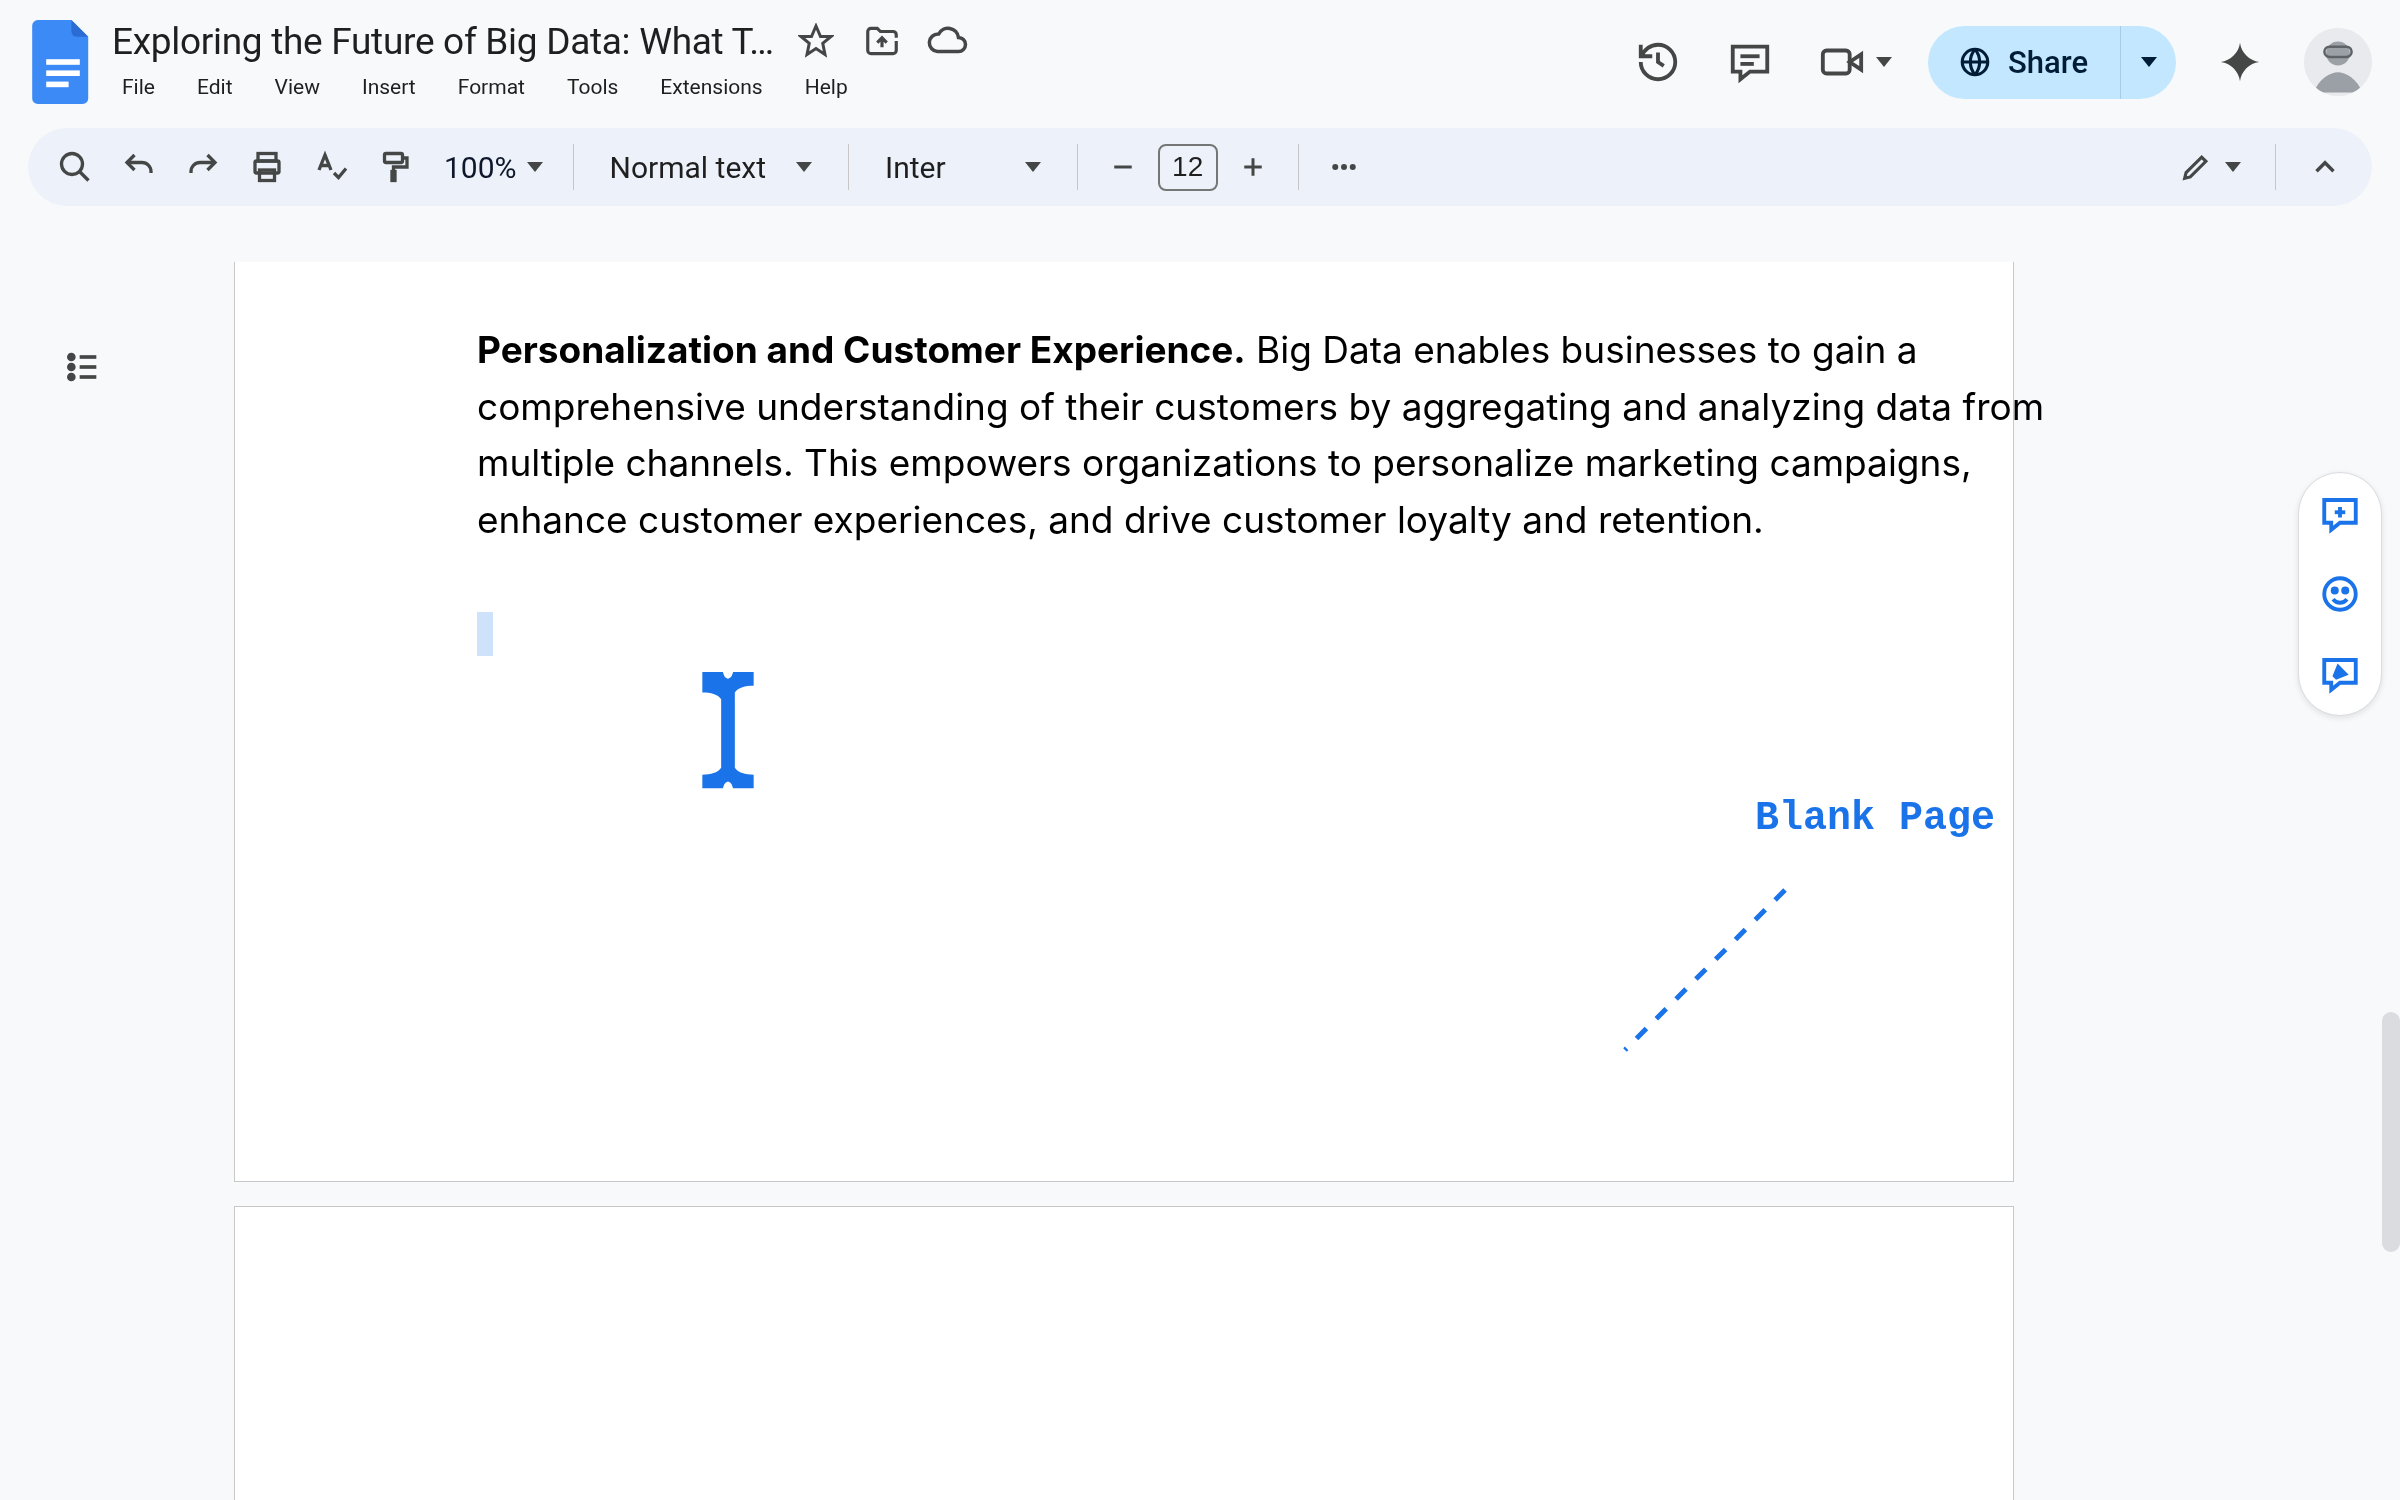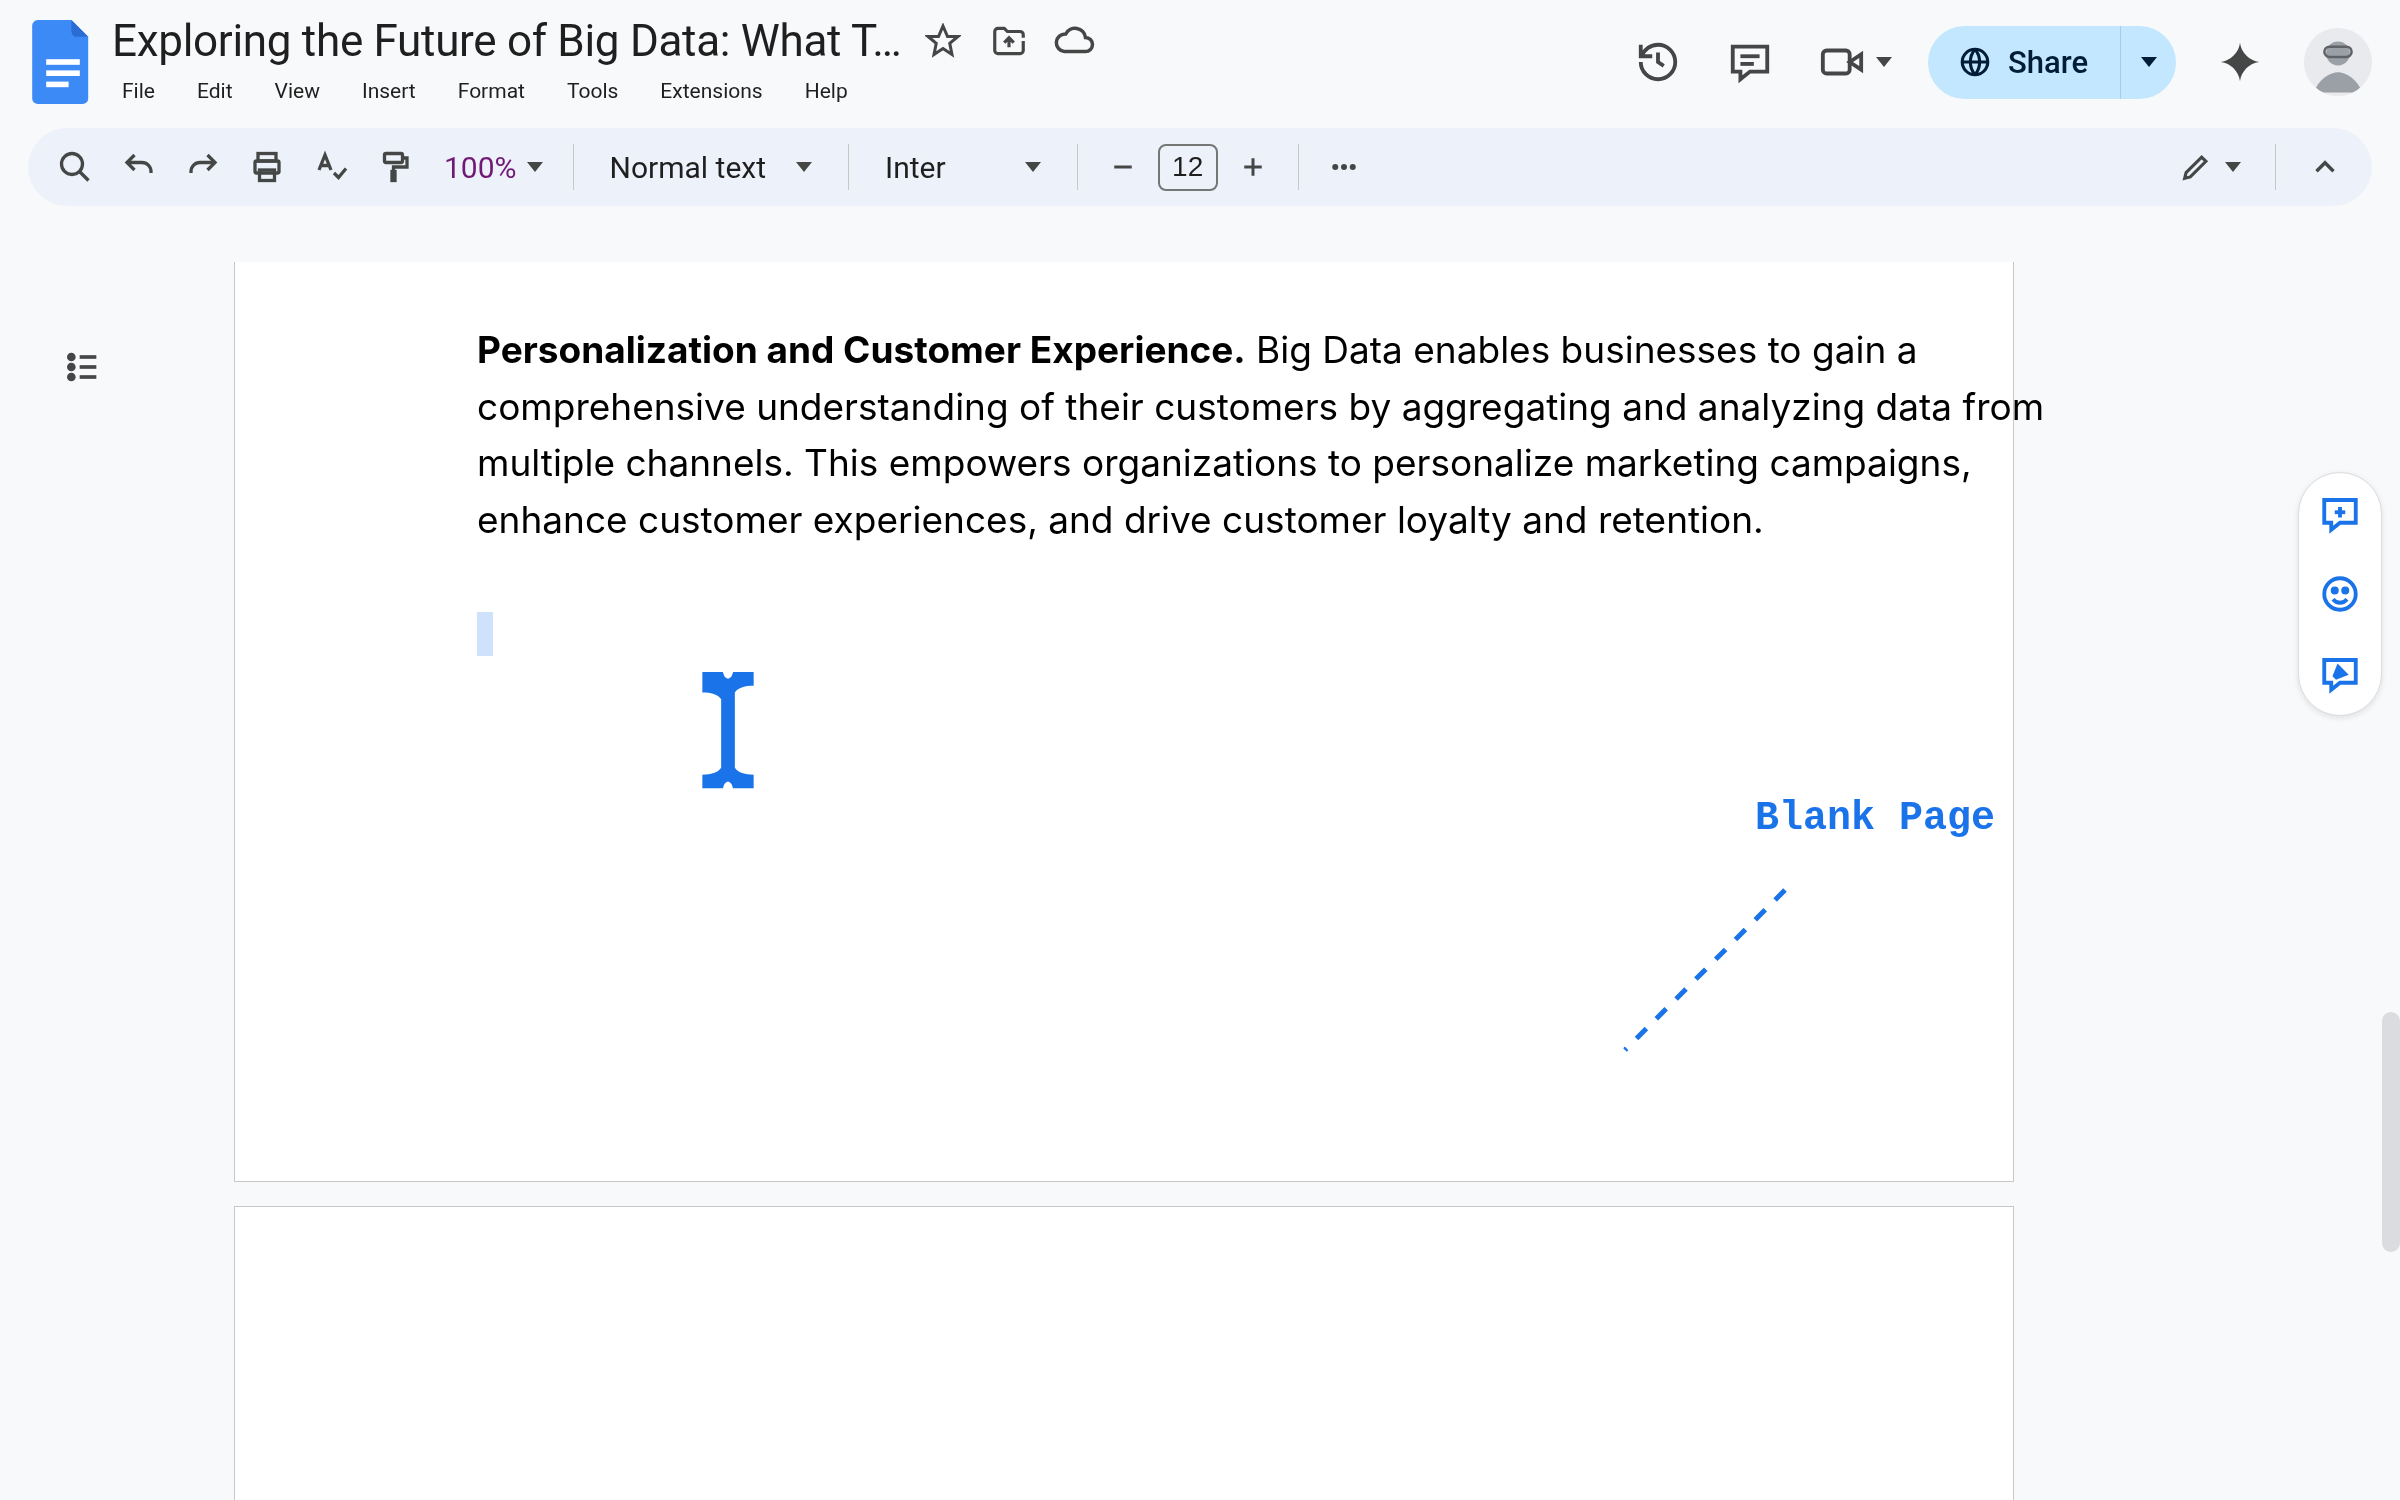--- a/index.html
+++ b/index.html
@@ -27,21 +27,21 @@
   justify-content: center;
   margin-right: 14px;
 }
 .title-area { flex: 1; min-width: 0; }
 .title-row {
   display: flex;
   align-items: center;
   gap: 20px;
 }
 .doc-title {
-  font-size: 44px;
+  font-size: 37px;
   color: #1f1f1f;
   white-space: nowrap;
   overflow: hidden;
   text-overflow: ellipsis;
   max-width: 820px;
   font-weight: 400;
   letter-spacing: -0.3px;
 }
 .title-icons { display: flex; gap: 22px; align-items: center; }
 .title-icon-btn {
@@ -123,21 +123,21 @@
 .tb-btn {
   min-width: 58px; height: 58px;
   display: flex; align-items: center; justify-content: center;
   color: #444746;
   cursor: pointer;
   border-radius: 8px;
 }
 .tb-sep { width: 1px; height: 46px; background: #c7c7c7; margin: 0 10px; }
 .tb-zoom {
   display: flex; align-items: center; gap: 10px;
-  font-size: 30px; color: #701a75;
+  font-size: 30px; color: #0f172a;
   padding: 0 14px;
 }
 .tb-style-select {
   display: flex; align-items: center; gap: 30px;
   font-size: 30px; color: #1f1f1f;
   padding: 0 20px;
 }
 .tb-font-select {
   display: flex; align-items: center; gap: 79px;
   font-size: 30px; color: #1f1f1f;

